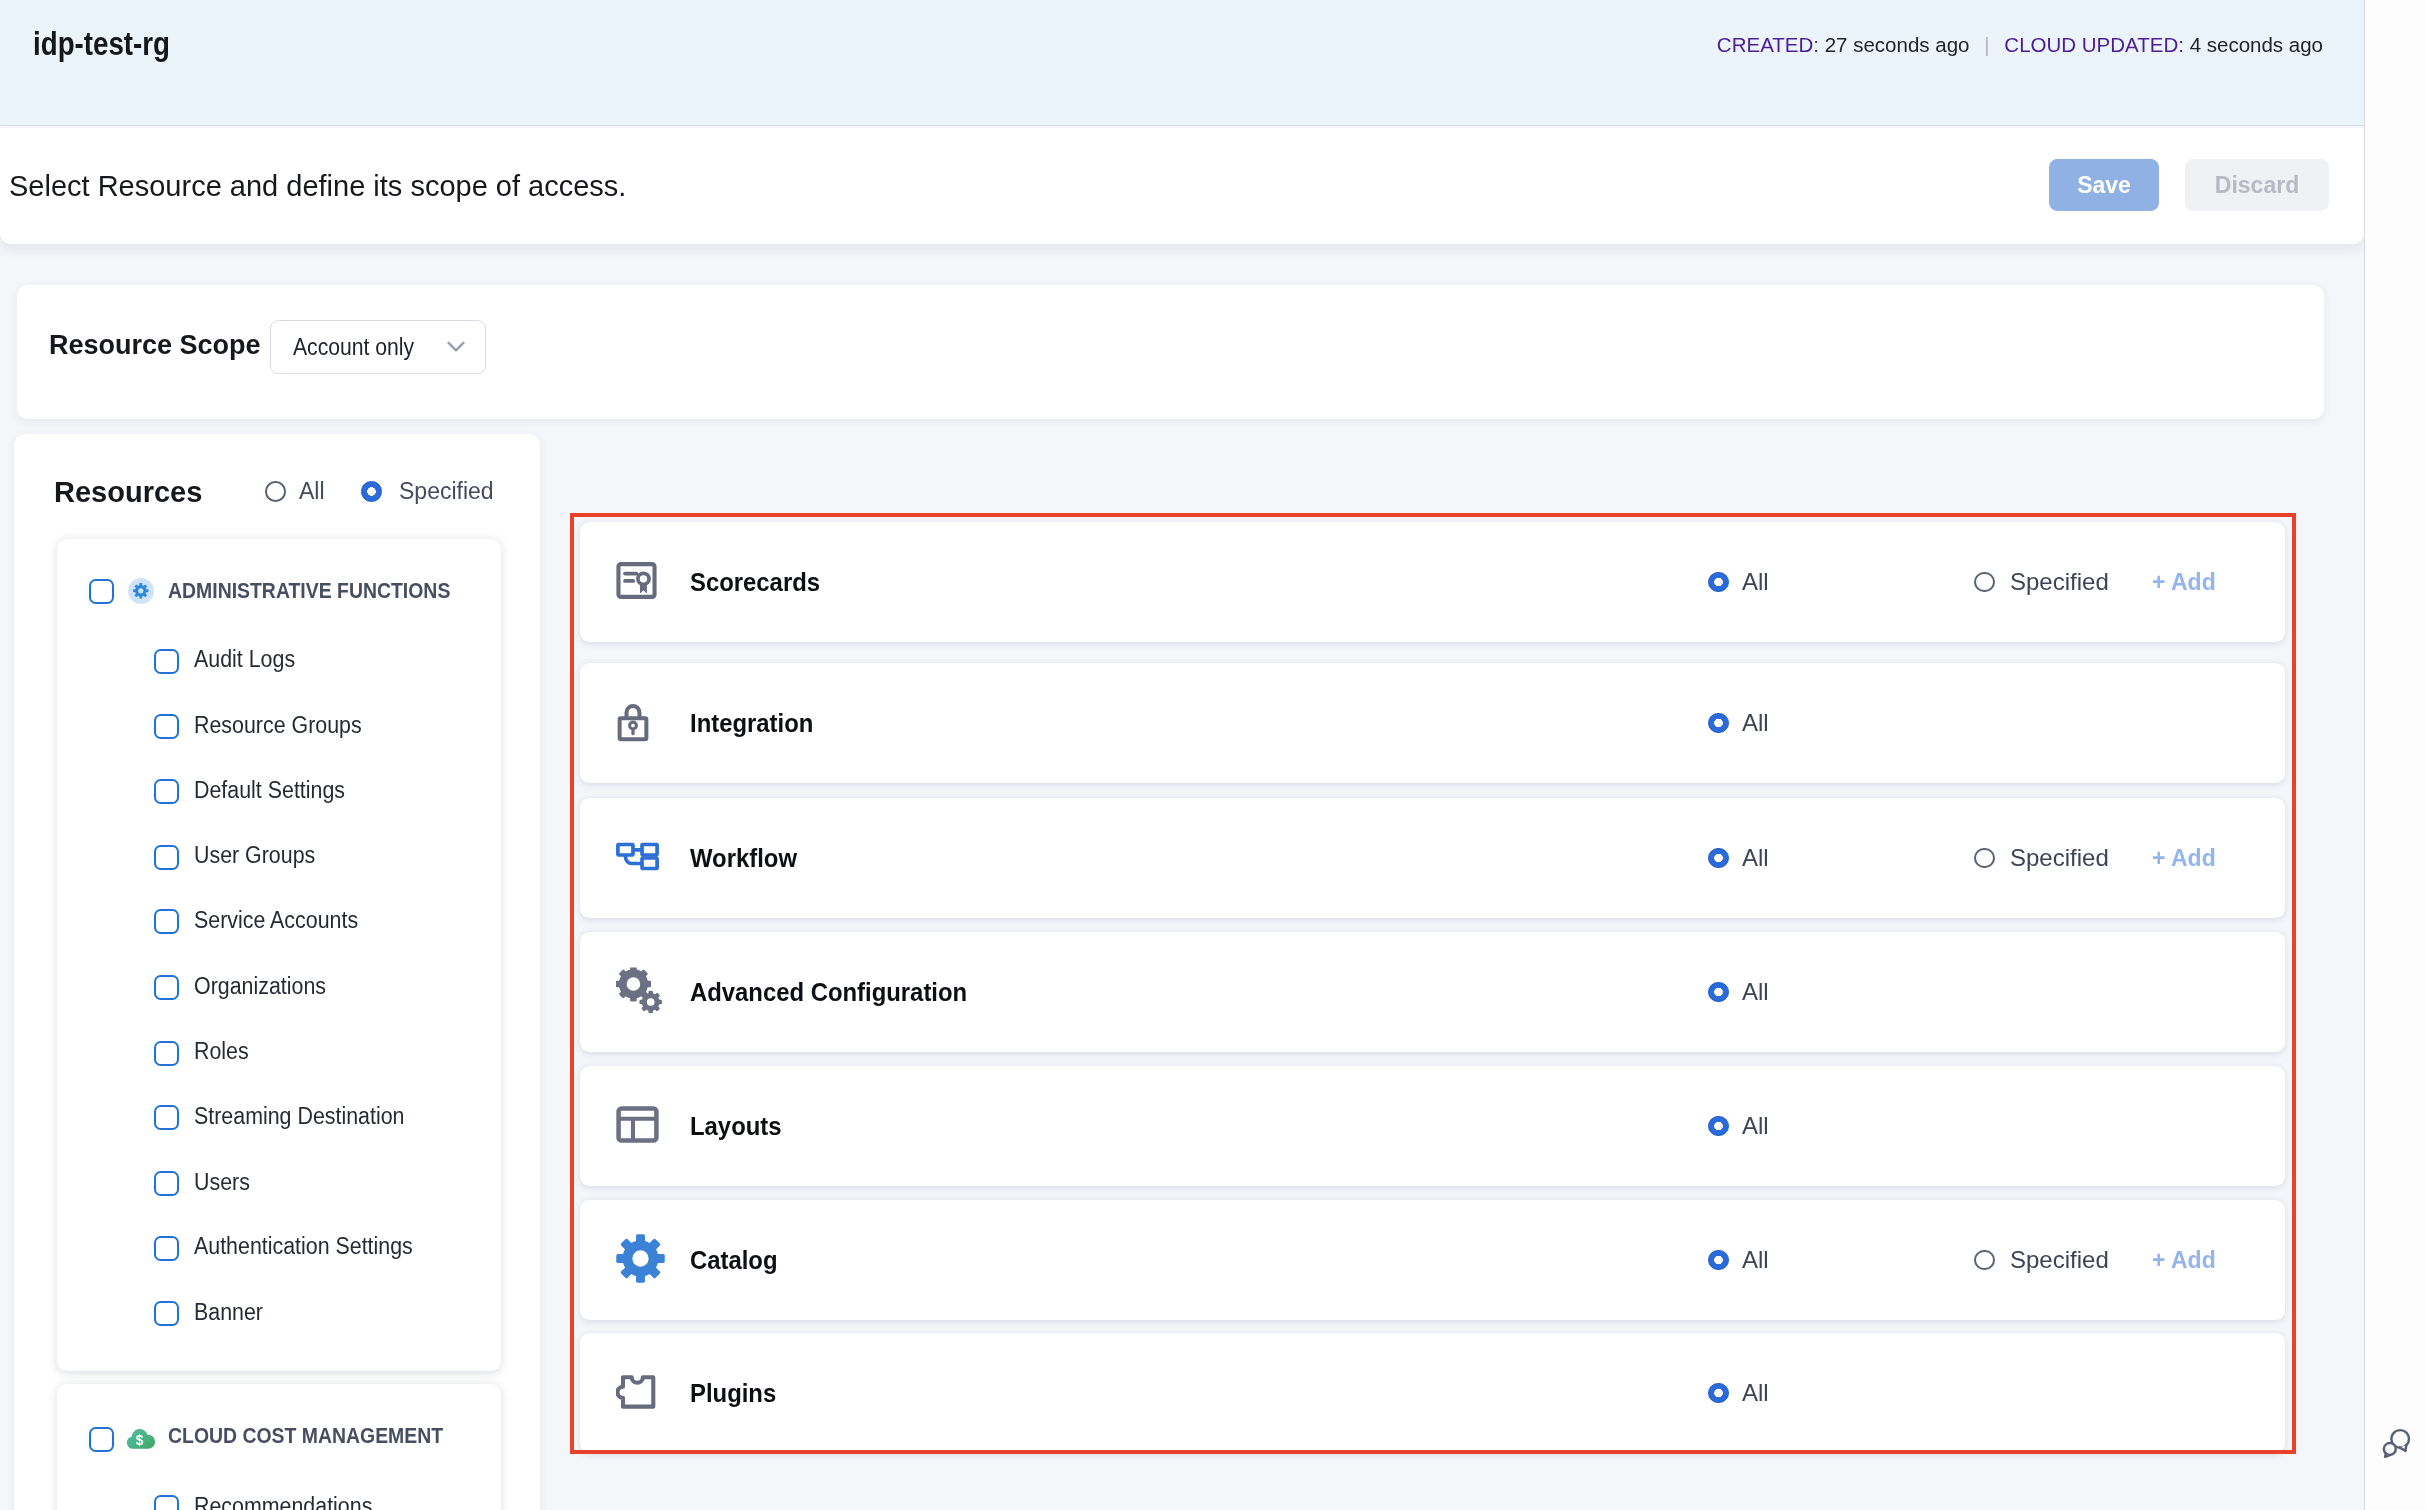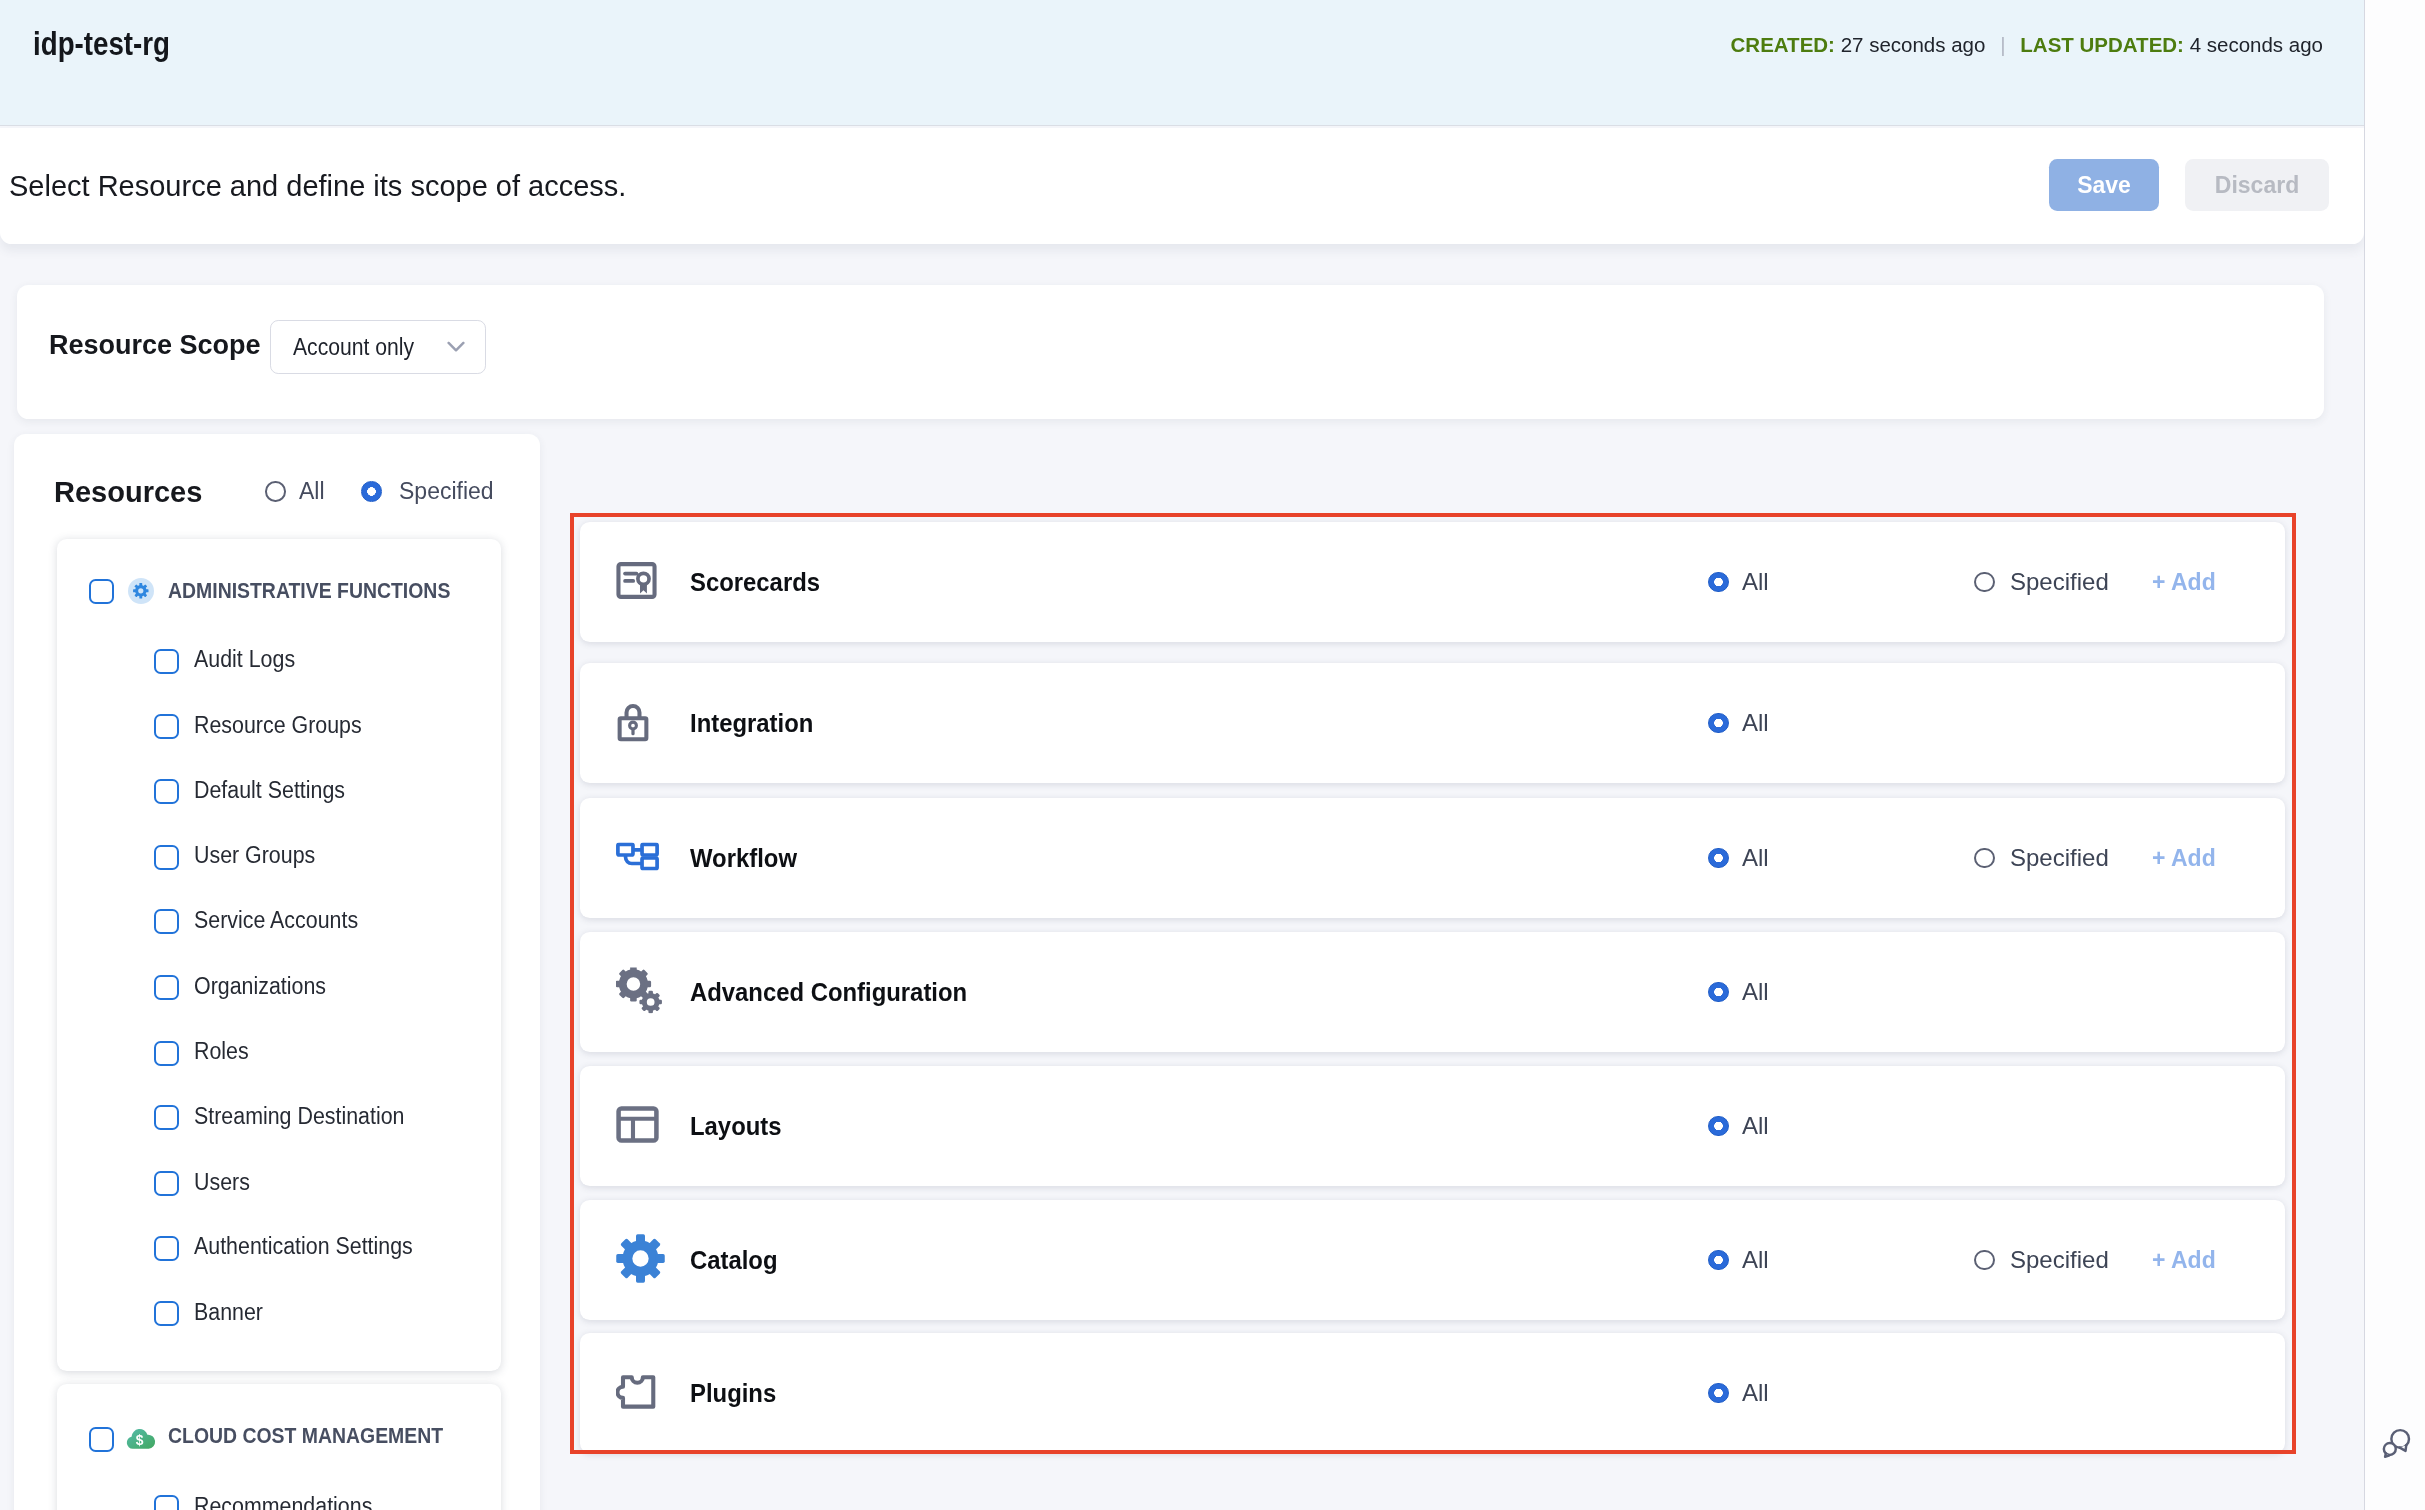--- a/index.html
+++ b/index.html
@@ -4,21 +4,21 @@
 <style>
 * { margin:0; padding:0; box-sizing:border-box; }
 html,body { width:2426px; height:1510px; background:#fdfdfe; font-family:"Liberation Sans", sans-serif; overflow:hidden; }
 .abs { position:absolute; }
 #main { position:absolute; left:0; top:0; width:2364px; height:1510px; background:#f5f6fa; overflow:hidden; }
 #rightstrip { position:absolute; left:2364px; top:0; width:62px; height:1510px; background:#fdfdfe; border-left:1.6px solid #d6d8e1; }
 
 #hdr { position:absolute; left:0; top:0; width:2364px; height:126px; background:#eaf4fa; border-bottom:1.6px solid #dadee5; }
 #hdr h1 { position:absolute; left:33px; top:24.6px; font-size:33px; font-weight:bold; color:#14171c; transform:scaleX(0.84); transform-origin:left center; white-space:nowrap; }
 #meta { position:absolute; right:41px; top:33px; font-size:20.5px; color:#20242c; white-space:nowrap; }
-#meta .lbl { color:#4d7c0f;font-weight:bold; }
+#meta .lbl { color:#4c1d95; }
 #meta .sep { color:#b3b7c4; padding:0 14.8px; }
 
 #toolbar { position:absolute; left:0; top:128px; width:2364px; height:116px; background:#ffffff; border-radius:0 0 11.5px 11.5px; box-shadow:0 6.6px 9.8px rgba(70,80,100,0.08); }
 #toolbar .txt { position:absolute; left:9px; top:50%; transform:translateY(-50%); font-size:29px; color:#17191f; }
 .btn { position:absolute; top:31px; height:52px; border-radius:8.2px; font-size:23px; font-weight:bold; display:flex; align-items:center; justify-content:center; }
 #btn-save { left:2049px; width:110px; background:#8fb1e4; color:#ffffff; }
 #btn-discard { left:2185px; width:144px; background:#f0f1f4; color:#b7bac2; }
 
 #rscard { position:absolute; left:17px; top:285px; width:2307px; height:134px; background:#fff; border-radius:11.5px; box-shadow:0 2.5px 8.2px rgba(40,50,70,0.07); }
 #rscard .ttl { position:absolute; left:32px; top:calc(50% - 6.6px); transform:translateY(-50%); font-size:27px; font-weight:bold; color:#16181d; }
@@ -50,21 +50,21 @@
 .iconcircle { position:absolute; width:26px; height:26px; border-radius:50%; background:#cfe4f8; display:flex; align-items:center; justify-content:center; }
 .itm-lbl { font-size:23px; color:#262a33; white-space:nowrap; transform-origin:left center; }
 .hdr-rlbl { font-size:23px; color:#454b5e; }
 #chaticon { position:absolute; left:16.4px; top:1427px; }
 </style>
 </head>
 <body>
 <div id="main">
   <div id="hdr">
     <h1>idp-test-rg</h1>
-    <div id="meta"><span class="lbl">CREATED:</span> 27 seconds ago<span class="sep">|</span><span class="lbl">LAST UPDATED:</span> 4 seconds ago</div>
+    <div id="meta"><span class="lbl">CREATED:</span> 27 seconds ago<span class="sep">|</span><span class="lbl">CLOUD UPDATED:</span> 4 seconds ago</div>
   </div>
   <div id="rscard">
     <div class="ttl">Resource Scope</div>
     <div id="rs-select">
       <div class="val">Account only</div>
       <svg width="18" height="11.5" viewBox="0 0 22 14">
           <path d="M2 2 L11 11 L20 2" stroke="#9ba0b2" stroke-width="3" fill="none" stroke-linecap="round" stroke-linejoin="round"></path>
         </svg>
     </div>
   </div>

